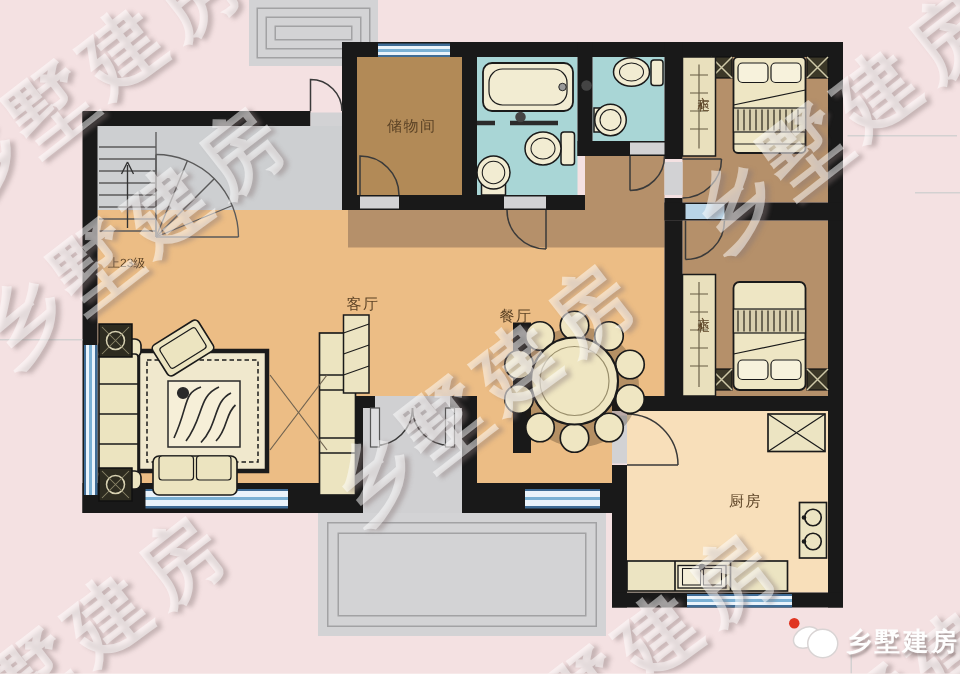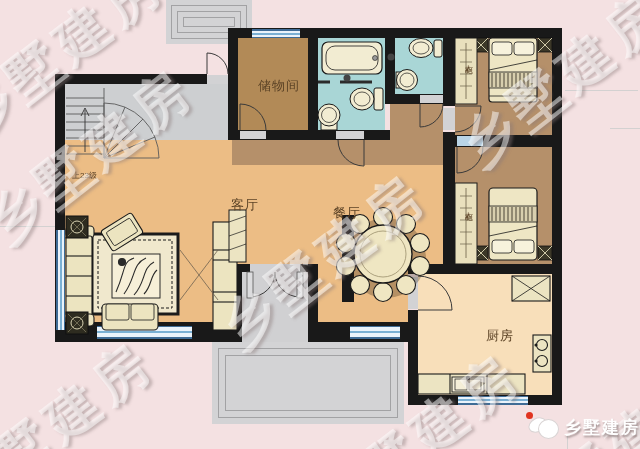--- a/index.html
+++ b/index.html
@@ -6,21 +6,21 @@
   body{width:640px;height:449px;overflow:hidden;font-family:"Liberation Sans","DejaVu Sans",sans-serif}
   #canvas{position:relative;width:640px;height:449px;background:var(--bg);overflow:hidden}
   .floor{position:absolute}
   .wall{position:absolute;background:var(--wall)}
   .sill{position:absolute;background:#d2d2d4}
   .sill.blue{background:#b9d4e6}
   .win-h{position:absolute;background:linear-gradient(to bottom,var(--win-frame) 0,var(--win-frame) 1.5px,#eaf3fb 1.5px,#eaf3fb calc(50% - 1px),var(--win-blue) calc(50% - 1px),var(--win-blue) calc(50% + 1px),#eaf3fb calc(50% + 1px),#eaf3fb calc(100% - 1.5px),var(--win-frame) calc(100% - 1.5px))}
   .win-v{position:absolute;background:linear-gradient(to right,var(--win-frame) 0,var(--win-frame) 1.5px,#eaf3fb 1.5px,#eaf3fb calc(50% - 1px),var(--win-blue) calc(50% - 1px),var(--win-blue) calc(50% + 1px),#eaf3fb calc(50% + 1px),#eaf3fb calc(100% - 1.5px),var(--win-frame) calc(100% - 1.5px))}
   .porch{position:absolute;background:var(--porch)}
   .porch .ring{position:absolute;border:1px solid #a2a2a4}
-  .label{position:absolute;color:var(--label);font-size:13px;letter-spacing:1px;white-space:nowrap;pointer-events:none}
+  .label{position:absolute;color:var(--label);font-size:10px;letter-spacing:1px;white-space:nowrap;pointer-events:none}
   .label.small{font-size:8px;letter-spacing:0}
   .vlabel{position:absolute;color:var(--label);font-size:8px;writing-mode:vertical-rl;letter-spacing:2px;pointer-events:none}
   .wm{position:absolute;font-weight:bold;font-size:54px;letter-spacing:7px;color:var(--wm-color);
       text-shadow:2px 3px 3px rgba(135,118,118,.42);transform:rotate(-38deg);transform-origin:left center;
       white-space:nowrap;pointer-events:none}
   .dimline{position:absolute;background:#cfcfcf;opacity:.9}
   #logo{position:absolute;left:518px;top:406px;width:122px;height:40px}
   #logo .blob1{position:absolute;left:10px;top:12px;width:17px;height:12px;background:#fff;border:1px solid #d9d4d4;border-radius:50%;transform:rotate(-28deg)}
   #logo .blob2{position:absolute;left:20px;top:13px;width:19px;height:18px;background:#fff;border:1px solid #d9d4d4;border-radius:50%}
   #logo .reddot{position:absolute;left:8px;top:6px;width:7px;height:7px;background:var(--logo-red);border-radius:50%}

